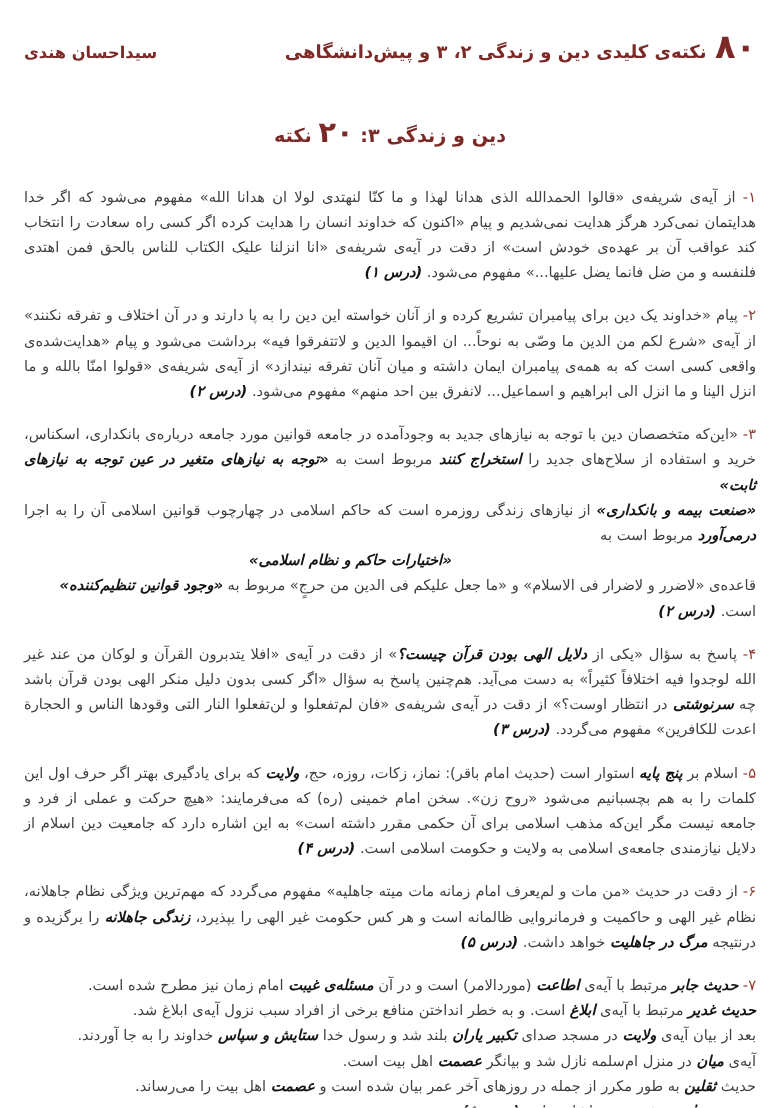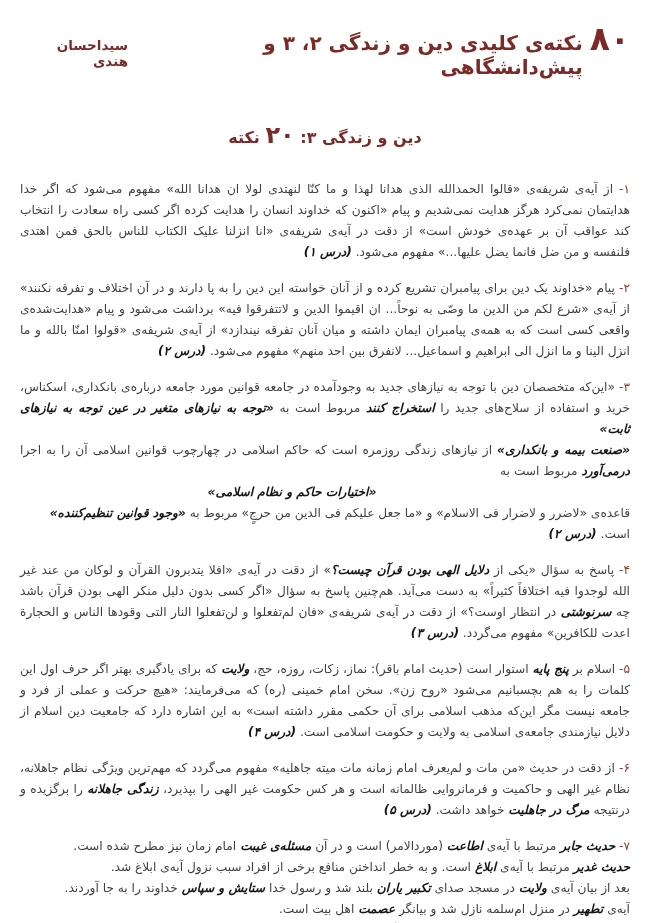--- a/index.html
+++ b/index.html
@@ -20,22 +20,22 @@
     padding:24px 20px 0 20px;
   }
   .doc-header{
     display:flex;
     justify-content:space-between;
     align-items:baseline;
     color:var(--accent);
     font-weight:bold;
   }
   .doc-title{display:flex;align-items:baseline;}
-  .big-num{font-size:33px;line-height:30px;}
-  .title-rest{font-size:20px;margin-right:7px;}
+  .big-num{font-size:28px;line-height:30px;}
+  .title-rest{font-size:15px;margin-right:7px;}
   .author{font-size:13.5px;}
   .section-title{
     margin:42px 0 30px 0;
     color:var(--accent);
     font-weight:bold;
     font-size:16px;
     text-align:center;
   }
   .section-title .big-num2{font-size:24px;}
   .notes{color:var(--body);font-size:12.2px;line-height:21px;}
@@ -83,19 +83,19 @@
       <div class="note">
         <div class="line align-justify"><span class="m">۵- </span><span>اسلام بر </span><span class="b">پنج پایه</span><span> استوار است (حدیث امام باقر): نماز، زکات، روزه، حج، </span><span class="b">ولایت</span><span> که برای یادگیری بهتر اگر حرف اول این کلمات را به هم بچسبانیم می‌شود «روح زن». سخن امام خمینی (ره) که می‌فرمایند: «هیچ حرکت و عملی از فرد و جامعه نیست مگر این‌که مذهب اسلامی برای آن حکمی مقرر داشته است» به این اشاره دارد که جامعیت دین اسلام از دلایل نیازمندی جامعه‌ی اسلامی به ولایت و حکومت اسلامی است. </span><span class="b">(درس ۴)</span></div>
       </div>
       <div class="note">
         <div class="line align-justify"><span class="m">۶- </span><span>از دقت در حدیث «من مات و لم‌یعرف امام زمانه مات میته جاهلیه» مفهوم می‌گردد که مهم‌ترین ویژگی نظام جاهلانه، نظام غیر الهی و حاکمیت و فرمانروایی ظالمانه است و هر کس حکومت غیر الهی را بپذیرد، </span><span class="b">زندگی جاهلانه</span><span> را برگزیده و درنتیجه </span><span class="b">مرگ در جاهلیت</span><span> خواهد داشت. </span><span class="b">(درس ۵)</span></div>
       </div>
       <div class="note">
         <div class="line align-center"><span class="m">۷- </span><span class="b">حدیث جابر</span><span> مرتبط با آیه‌ی </span><span class="b">اطاعت</span><span> (مورد‌الامر) است و در آن </span><span class="b">مسئله‌ی غیبت</span><span> امام زمان نیز مطرح شده است.</span></div>
         <div class="line align-center"><span class="b">حدیث غدیر</span><span> مرتبط با آیه‌ی </span><span class="b">ابلاغ</span><span> است. و به خطر انداختن منافع برخی از افراد سبب نزول آیه‌ی ابلاغ شد.</span></div>
         <div class="line align-center"><span>بعد از بیان آیه‌ی </span><span class="b">ولایت</span><span> در مسجد صدای </span><span class="b">تکبیر یاران</span><span> بلند شد و رسول خدا </span><span class="b">ستایش و سپاس</span><span> خداوند را به جا آوردند.</span></div>
-        <div class="line align-center"><span>آیه‌ی </span><span class="b">تطهیر</span><span> در منزل ام‌سلمه نازل شد و بیانگر </span><span class="b">عصمت</span><span> اهل بیت است.</span></div>
+        <div class="line align-center"><span>آیه‌ی </span><span class="b">میان</span><span> در منزل ام‌سلمه نازل شد و بیانگر </span><span class="b">عصمت</span><span> اهل بیت است.</span></div>
         <div class="line align-center"><span>حدیث </span><span class="b">ثقلین</span><span> به طور مکرر از جمله در روزهای آخر عمر بیان شده است و </span><span class="b">عصمت</span><span> اهل بیت را می‌رساند.</span></div>
         <div class="line align-center"><span>حدیث </span><span class="b">منزلت</span><span> به </span><span class="b">ختم نبوت</span><span> اشاره دارد. </span><span class="b">(درس ۵)</span></div>
       </div>
     </div>
 
 </div>
 
 </body></html>

